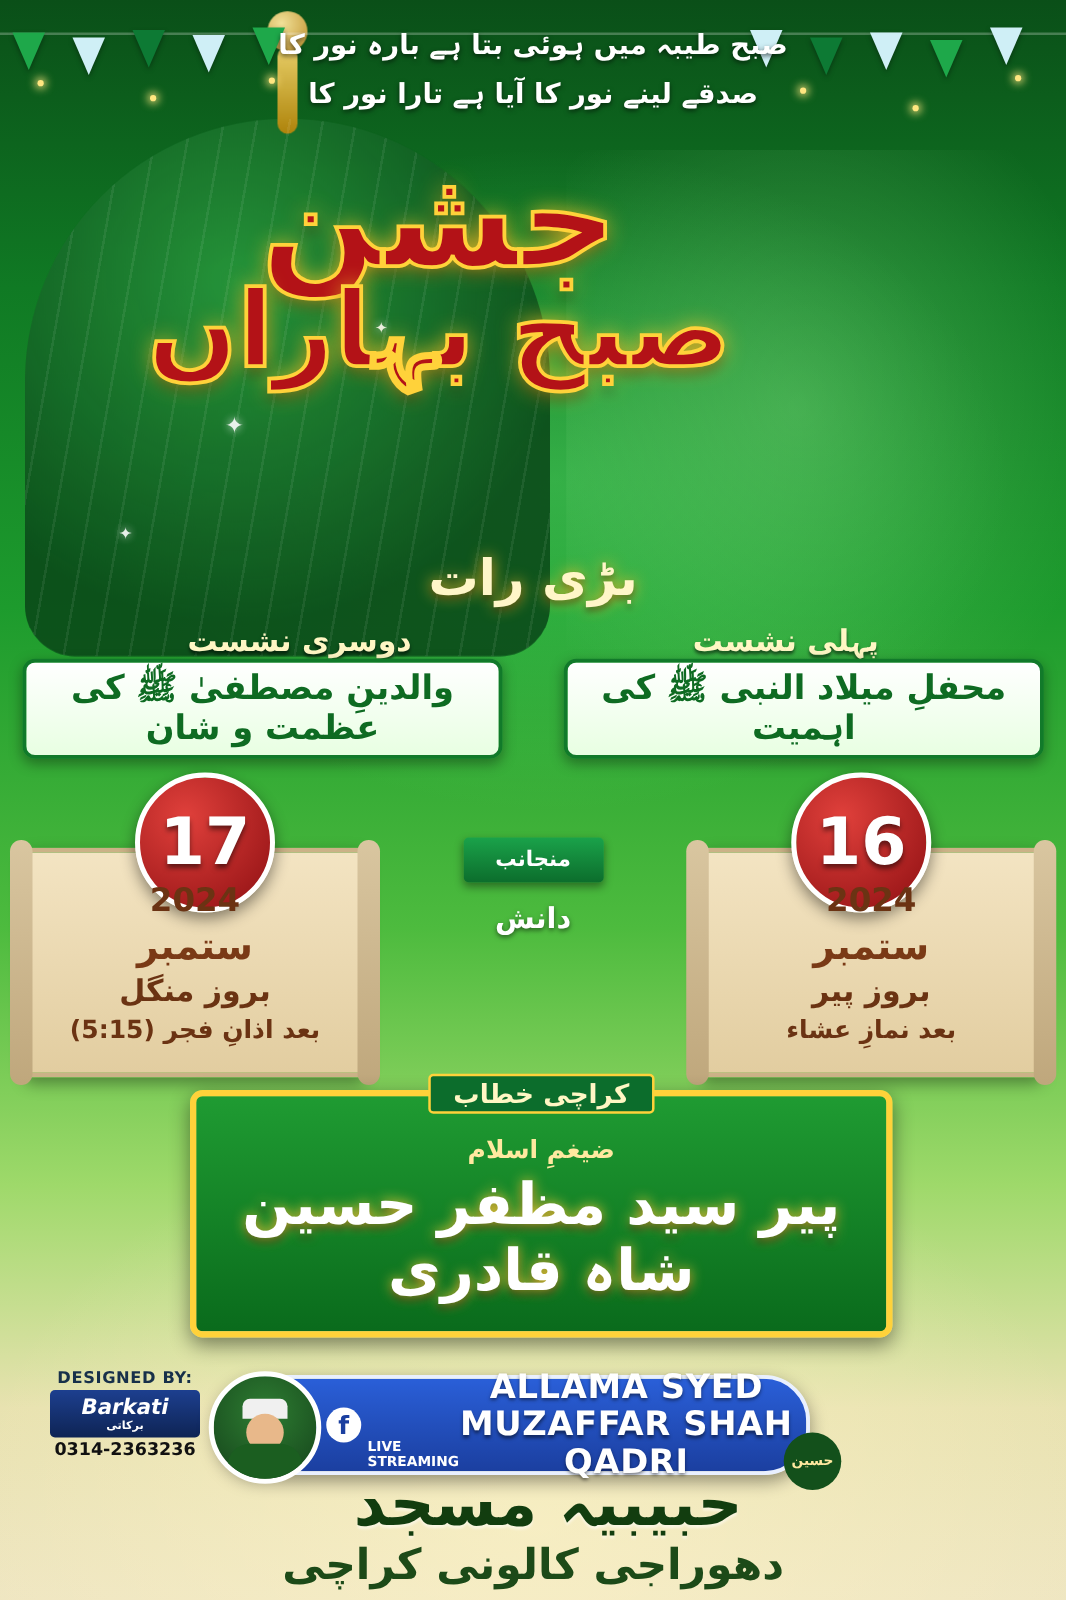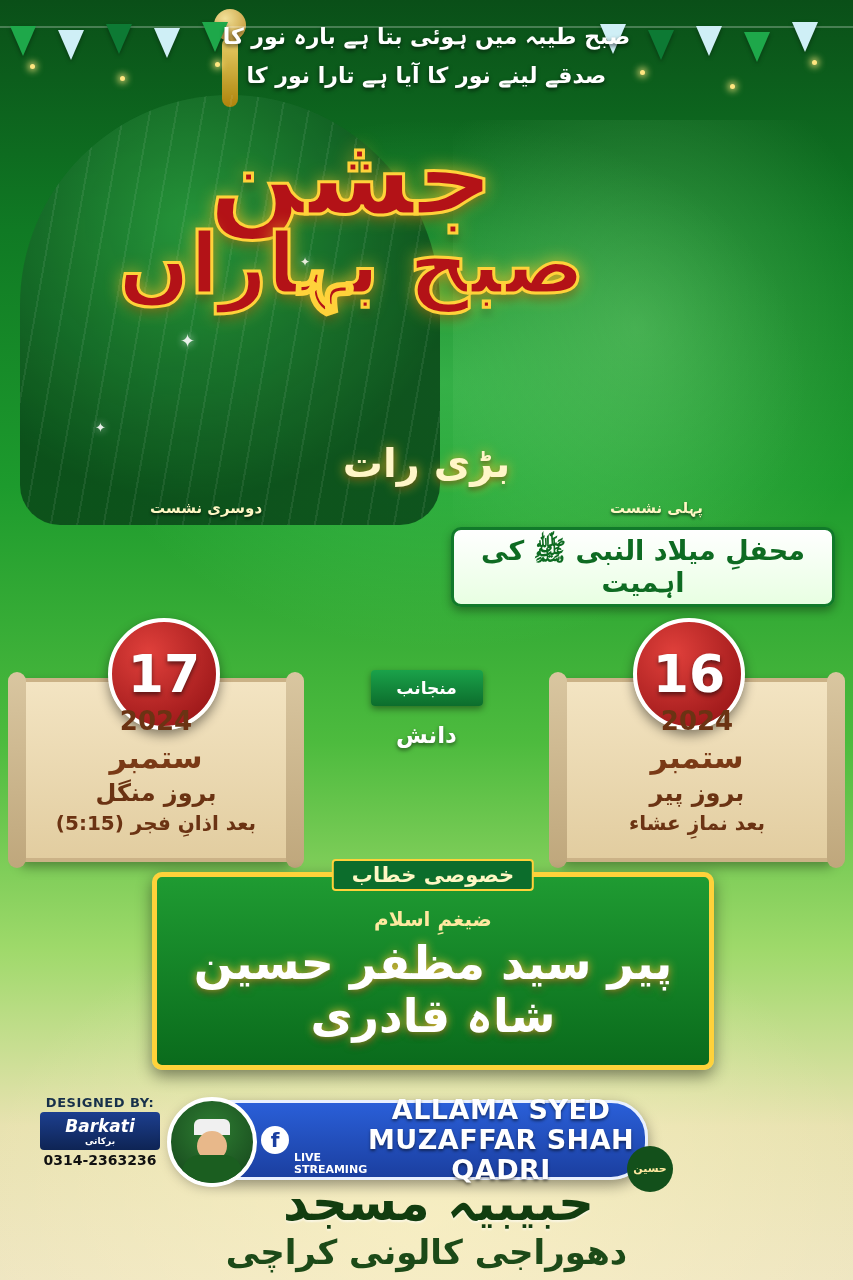--- a/index.html
+++ b/index.html
@@ -95,21 +95,21 @@
     box-shadow:0 4px 10px rgba(0,0,0,.35);
     display:flex;align-items:center;justify-content:center;
   }
   .session .s-text{
     font-size:27px;font-weight:bold;color:#0e6b22;
     text-align:center;line-height:1.2;padding:0 8px;
   }
   .session-1{right:18px;}
   .session-2{left:18px;}
   .session-tag{
-    position:absolute;top:-6px;font-size:15px;font-weight:bold;color:#fff7c4;
+    position:absolute;top:-6px;font-size:24px;font-weight:bold;color:#fff7c4;
     text-shadow:0 2px 3px rgba(0,0,0,.6);
   }
   .tag-1{right:150px;}
   .tag-2{left:150px;}
   
   .scrolls{position:absolute;top:640px;left:0;width:853px;height:230px;}
   .scroll{
     position:absolute;top:38px;width:272px;height:176px;
     background:linear-gradient(#f3e4c2,#e2cda0);
     border-top:4px solid #cbb287;border-bottom:4px solid #cbb287;
@@ -277,20 +277,23 @@
   </div>
 
   <div class="big-night urdu">بڑی رات</div>
 
   <div class="sessions">
     <div class="session-tag urdu tag-1">پہلی نشست</div>
     <div class="session session-1">
       <div class="s-text urdu">محفلِ میلاد النبی ﷺ کی اہمیت</div>
     </div>
     <div class="session-tag urdu tag-2">دوسری نشست</div>
+    <div class="session session-2">
+      <div class="s-text urdu">والدینِ مصطفیٰ ﷺ کی عظمت و شان</div>
+    </div>
   </div>
 
   <div class="scrolls">
 
     <div class="scroll scroll-right">
       <div class="scroll-body urdu">
         <div class="scroll-date">2024</div>
         <div class="scroll-month">ستمبر</div>
         <div class="scroll-day">بروز پیر</div>
         <div class="scroll-time">بعد نمازِ عشاء</div>
@@ -308,21 +311,21 @@
     </div>
     <div class="daybadge badge-17">17</div>
 
     <div class="mid-tag urdu">منجانب</div>
     <div class="mid-text urdu">
       <div>دانش</div>
     </div>
   </div>
 
   <div class="speaker-panel">
-    <div class="khususi urdu">خصوصی خطاب</div>
+    <div class="khususi urdu">کراچی خطاب</div>
     <div class="speaker-pre urdu">ضیغمِ اسلام</div>
     <div class="speaker-name urdu">پیر سید مظفر حسین شاہ قادری</div>
   </div>
 
   <div class="designer">
     <div class="dtitle">DESIGNED BY:</div>
     <div class="dlogo">
       <span>Barkati</span>
       <small class="urdu">برکاتی</small>
     </div>

